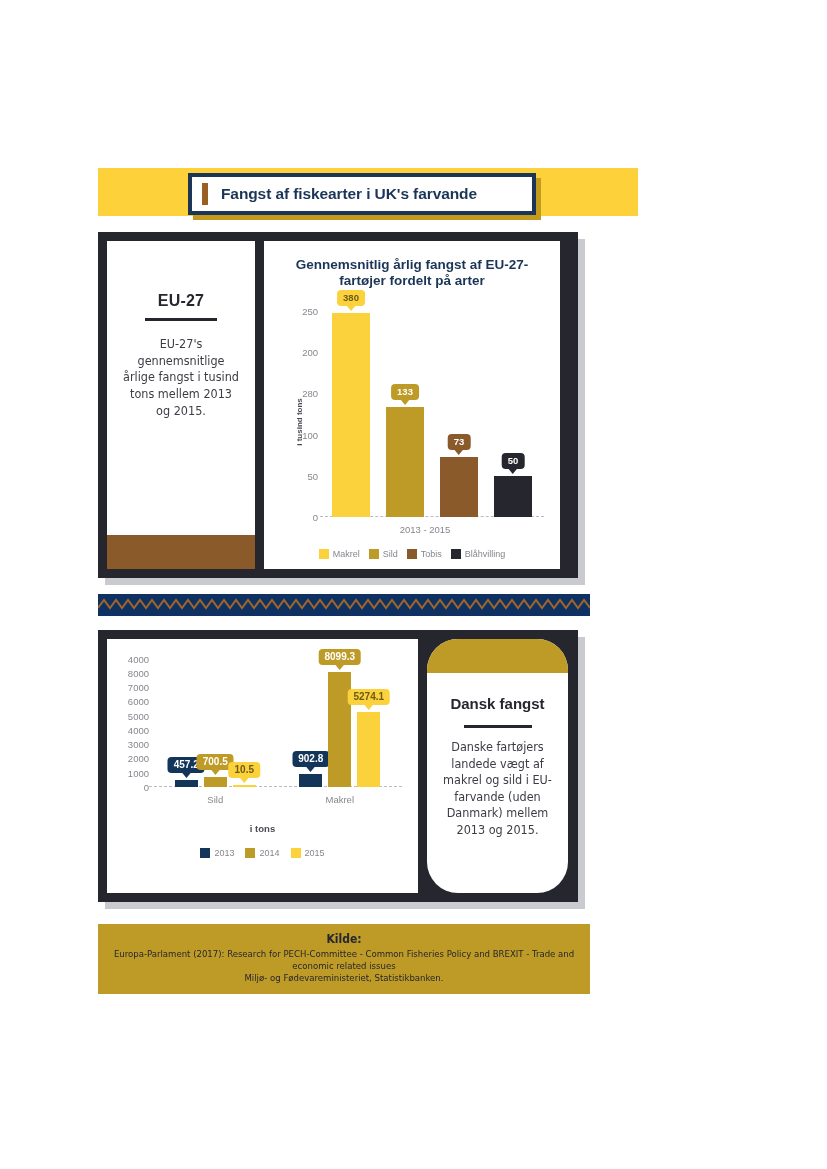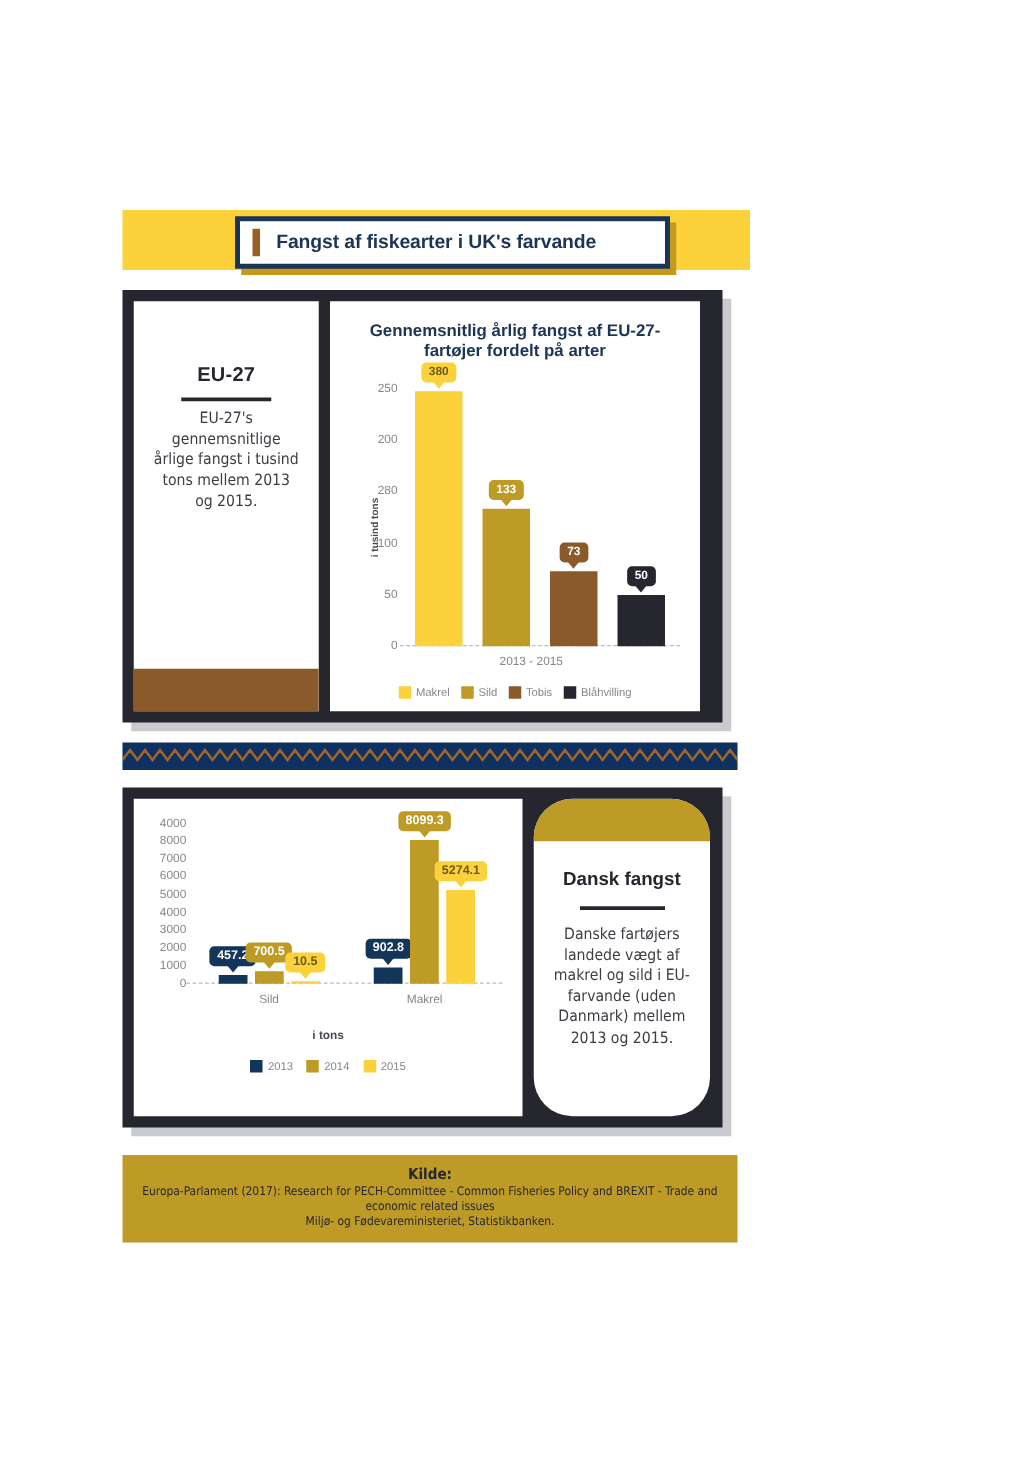--- a/index.html
+++ b/index.html
@@ -17,21 +17,21 @@
     position: absolute;
     left: 98px; top: 168px;
     width: 492px;
   }
 
   
   .header-band {
     position: relative;
     background: #FCD139;
     height: 48px;
-    width: 502px;
+    width: 540px;
   }
   .header-title-shadow {
     position: absolute;
     left: 95px; top: 10px;
     width: 348px; height: 42px;
     background: #C49A1E;
   }
   .header-title-box {
     position: absolute;
     left: 90px; top: 5px;
@@ -102,21 +102,21 @@
     font-weight: bold;
     color: #26262F;
     letter-spacing: 0.2px;
   }
   .eu-rule {
     width: 72px; height: 3px;
     background: #26262F;
     margin-top: 8px;
   }
   .eu-body {
-    margin-top: 5px;
+    margin-top: 15px;
     width: 116px;
     text-align: center;
     font-size: 12.5px;
     line-height: 1.33;
     color: #3C3C44;
     font-family: "DejaVu Sans Condensed", "Liberation Sans", sans-serif;
   }
   .eu-footer-bar {
     position: absolute;
     left: 0; bottom: 0;

